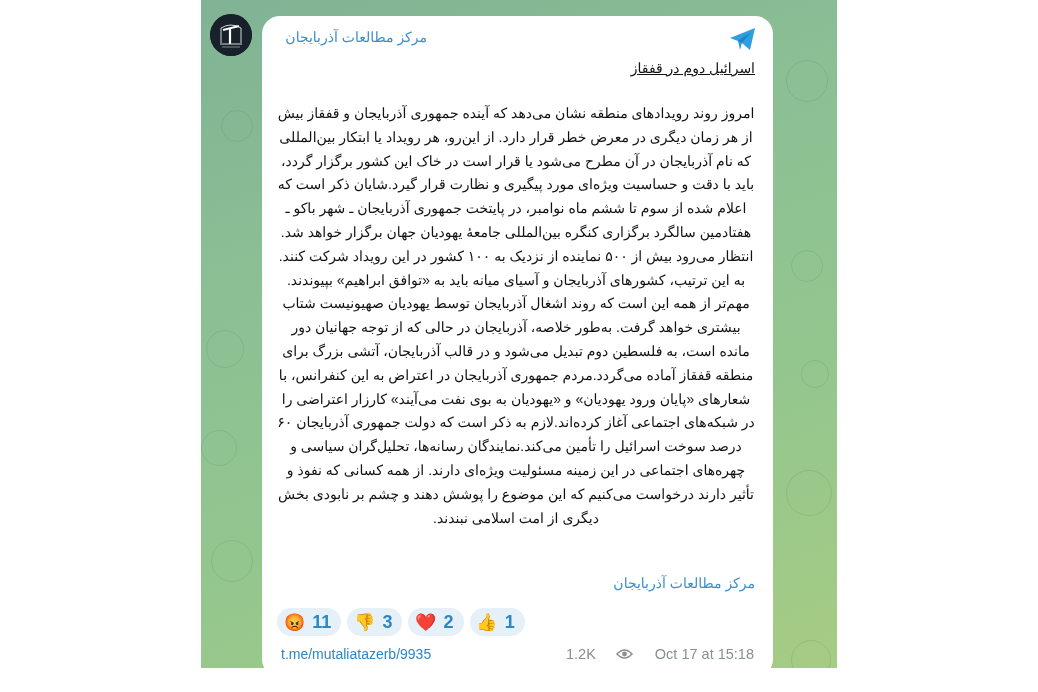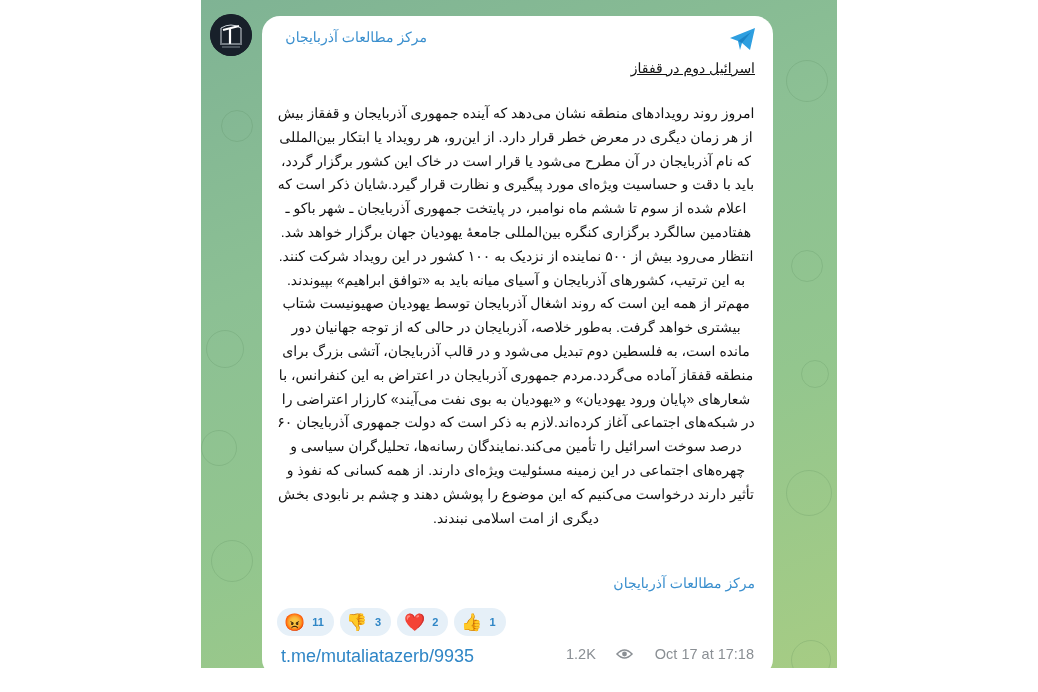--- a/index.html
+++ b/index.html
@@ -108,28 +108,28 @@
       gap: 7px;
       cursor: pointer;
     }
     .chip .emoji {
       font-size: 17px;
       line-height: 1;
     }
     .chip .count {
       color: #2f86c6;
       font-weight: bold;
-      font-size: 11px;
+      font-size: 18px;
     }
     .footer-link {
       position: absolute;
       left: 19px;
       top: 630px;
       color: #2f86c6;
-      font-size: 18px;
+      font-size: 14px;
       white-space: nowrap;
       cursor: pointer;
     }
     .footer-meta {
       position: absolute;
       right: 19px;
       top: 630px;
       display: flex;
       align-items: center;
       gap: 18px;
@@ -198,16 +198,16 @@
       </div>
     </div>
 
     <div class="footer-link">t.me/mutaliatazerb/9935</div>
     <div class="footer-meta">
       <span>1.2K</span>
       <svg class="eye-icon" viewBox="0 0 17 12">
         <path d="M1 6 Q8.5 -2 16 6 Q8.5 14 1 6 Z" fill="none" stroke="#8a8f94" stroke-width="1.6"></path>
         <circle cx="8.5" cy="6" r="2.4" fill="#8a8f94"></circle>
       </svg>
-      <span>Oct 17 at 17:18</span>
+      <span>Oct 17 at 15:18</span>
     </div>
   </div>
 </div>
 
 </body></html>

